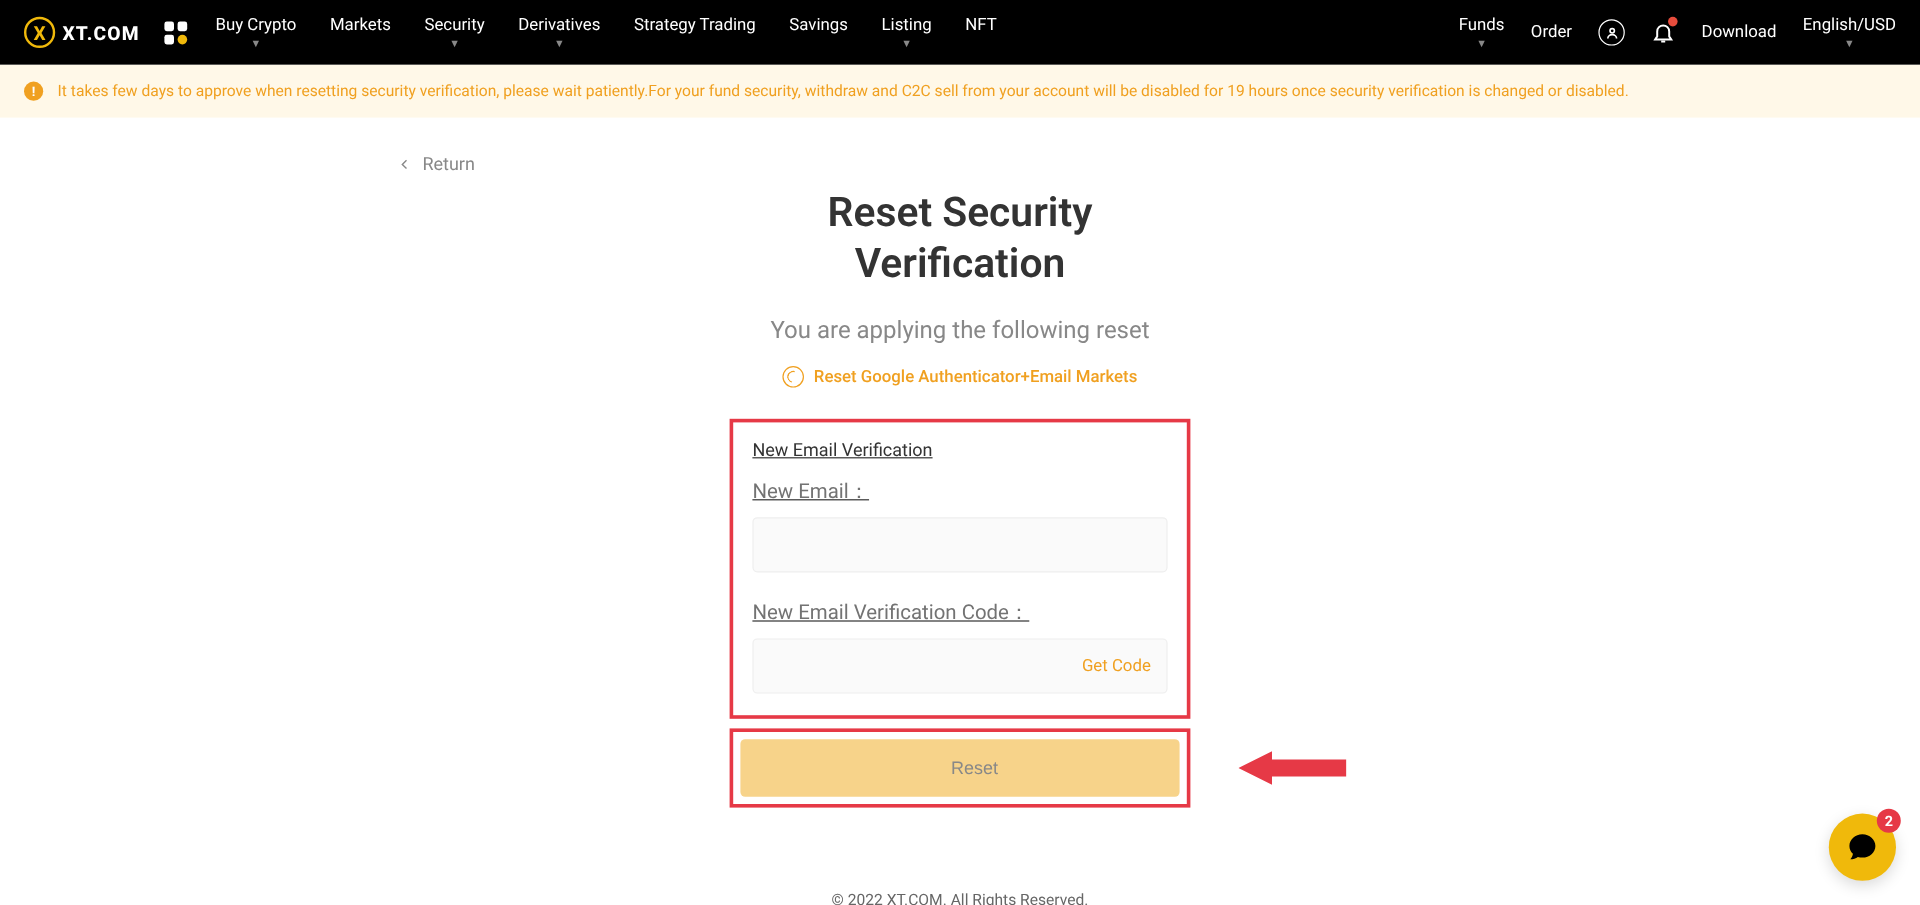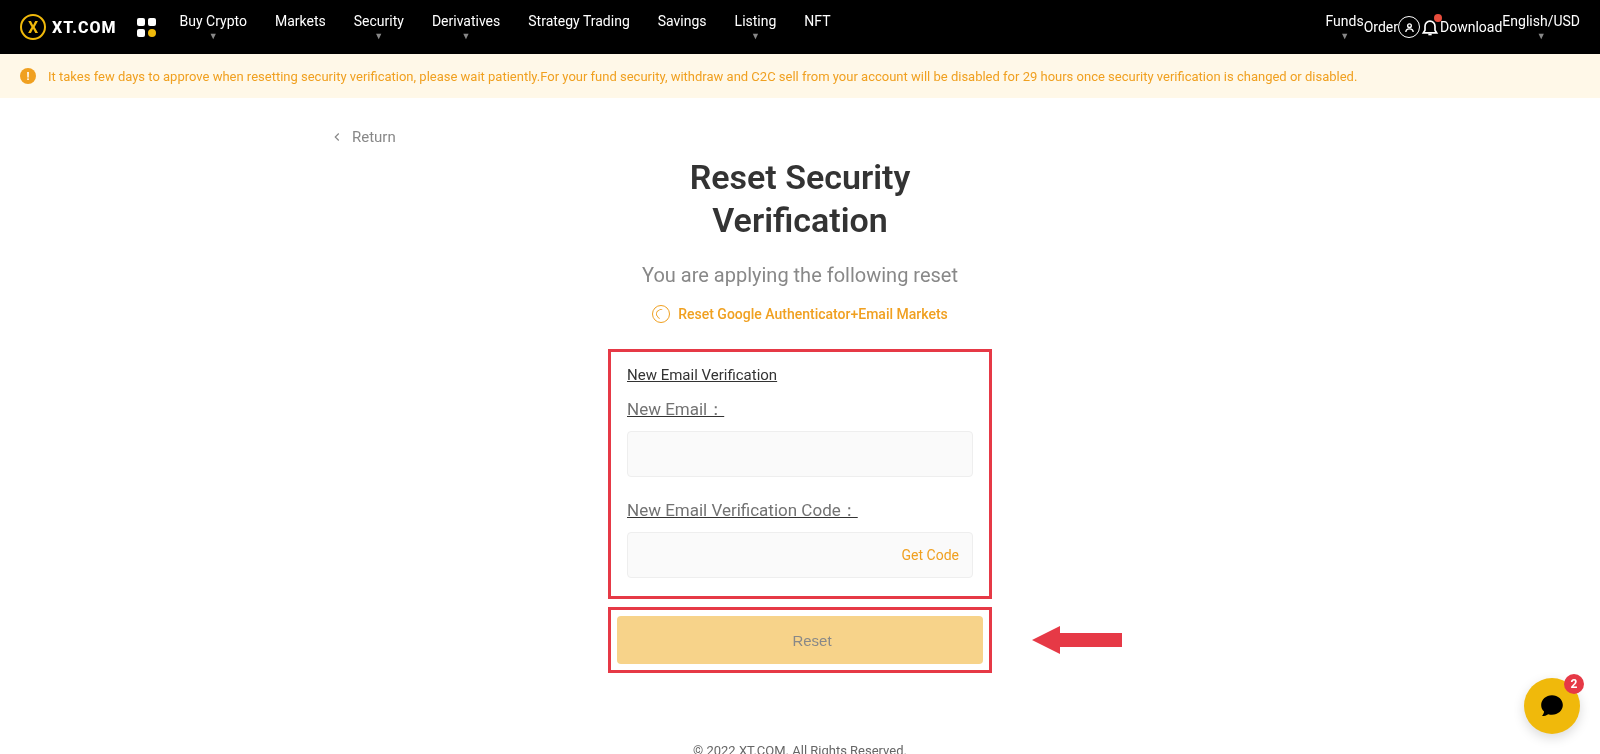--- a/index.html
+++ b/index.html
@@ -9,21 +9,21 @@
     .header { background: #000; height: 54px; display: flex; align-items: center; padding: 0 20px; color: #fff; }
     .logo { display: flex; align-items: center; margin-right: 20px; }
     .logo-icon { width: 26px; height: 26px; border: 2px solid #f0b90b; border-radius: 50%; display: flex; align-items: center; justify-content: center; color: #f0b90b; font-weight: bold; font-size: 16px; margin-right: 6px; }
     .logo-text { font-weight: 800; font-size: 16px; letter-spacing: 1px; }
     .grid-icon { display: grid; grid-template-columns: repeat(2, 8px); grid-template-rows: repeat(2, 8px); gap: 3px; margin-right: 24px; }
     .grid-icon span { background: #fff; border-radius: 2px; }
     .grid-icon span:nth-child(4) { background: #f0b90b; border-radius: 50%; }
     .nav-left { display: flex; flex: 1; }
     .nav-item { color: #fff; font-size: 14px; margin-right: 28px; display: flex; flex-direction: column; align-items: center; cursor: pointer; position: relative; }
     .nav-item .chevron { font-size: 9px; color: #888; margin-top: 2px; }
-    .nav-right { display: flex; align-items: center; }
+    .nav-right { display: flex; align-items: center; gap: 22px; }
     .nav-right .nav-item { margin-right: 0; }
     .icon-btn { color: #fff; cursor: pointer; display: flex; align-items: center; position: relative; }
     .user-icon { width: 22px; height: 22px; border: 1.5px solid #fff; border-radius: 50%; display: flex; align-items: center; justify-content: center; }
     .bell-dot { position: absolute; top: -2px; right: -2px; width: 8px; height: 8px; background: #e74c3c; border-radius: 50%; }
     
     
     .notice-bar { background: #fff8e8; padding: 14px 20px; display: flex; align-items: center; color: #f0a020; font-size: 13px; }
     .notice-icon { width: 16px; height: 16px; background: #f0a020; border-radius: 50%; color: #fff; display: flex; align-items: center; justify-content: center; font-size: 11px; font-weight: bold; margin-right: 12px; flex-shrink: 0; }
     
     
@@ -133,21 +133,21 @@
     </div>
     <div class="nav-item">
       <span>English/USD</span>
       <span class="chevron">▼</span>
     </div>
   </div>
 </div>
 
 <div class="notice-bar">
   <div class="notice-icon">!</div>
-  <span>It takes few days to approve when resetting security verification, please wait patiently.For your fund security, withdraw and C2C sell from your account will be disabled for 29 hours once security verification is changed or disabled.</span>
+  <span>It takes few days to approve when resetting security verification, please wait patiently.For your fund security, withdraw and C2C sell from your account will be disabled for 19 hours once security verification is changed or disabled.</span>
 </div>
 
 <div class="main">
   <div class="return-link">
     <svg width="14" height="14" viewBox="0 0 24 24" fill="none" stroke="#888" stroke-width="2">
         <path d="M15 18l-6-6 6-6"></path>
       </svg>
     <span>Return</span>
   </div>
 

